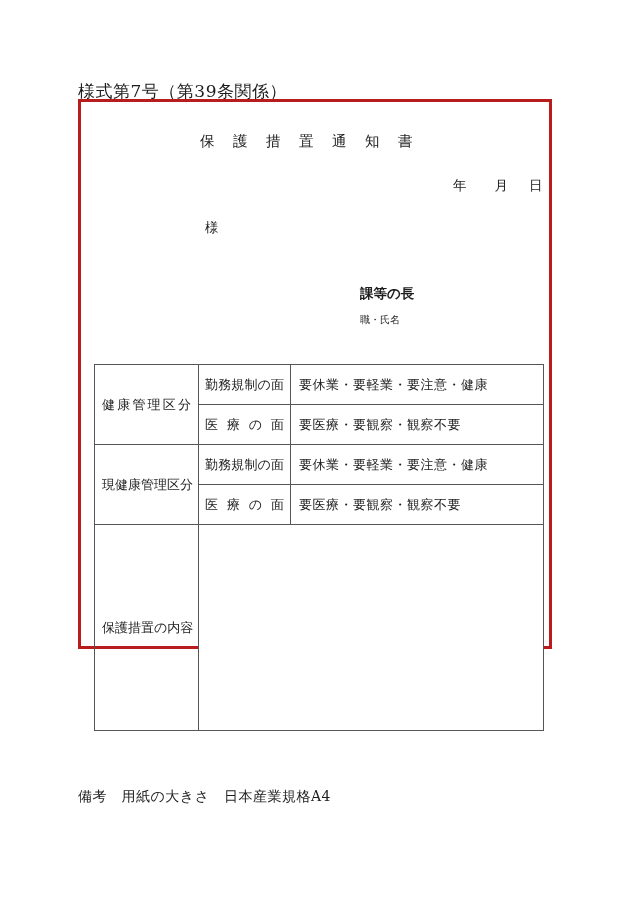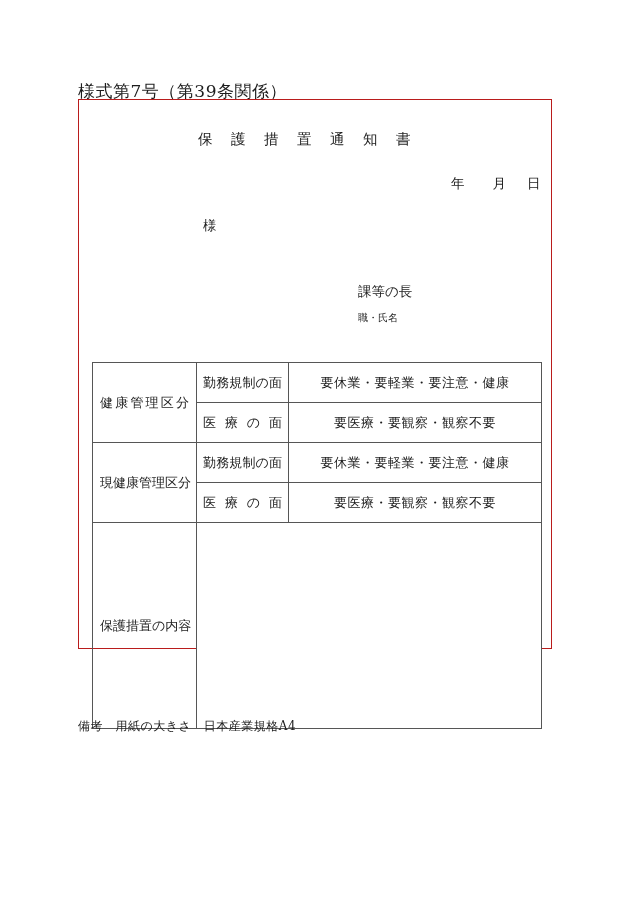--- a/index.html
+++ b/index.html
@@ -15,21 +15,21 @@
 
   .form-number {
     left: 78px; top: 80px;
     font-size: 17px;
     letter-spacing: 0.5px;
   }
 
   .outer-box {
     left: 78px; top: 99px;
     width: 474px; height: 550px;
-    border: 1px solid #b91c1c;
+    border: 3px solid #b91c1c;
     padding-left: 44px;
   }
 
   .doc-title {
     left: 119px; top: 30px;
     font-size: 14.5px;
     letter-spacing: 18.5px;
     white-space: nowrap;
   }
 
@@ -40,21 +40,21 @@
     white-space: nowrap;
   }
   .date-line .y { margin-right: 28px; }
   .date-line .m { margin-right: 21px; }
 
   .addressee {
     left: 124px; top: 117px;
     font-size: 13.5px;
   }
 
-  .sender-title { left: 279px; top: 183px; font-size: 13.5px; }
+  .sender-title { left: 279px; top: 183px; font-size: 13.5px; font-weight: bold; }
   .sender-name  { left: 279px; top: 211px; font-size: 10px; }
 
   .form-table-wrap { left: 13px; top: 262px; }
   table.form-table {
     border-collapse: collapse;
     table-layout: fixed;
     width: 449px;
   }
   table.form-table td {
     border: 1px solid #565656;
@@ -69,26 +69,26 @@
   tr.big-row { height: 206px; }
 
   .justify-chars {
     display: flex;
     justify-content: space-between;
     align-items: center;
     width: 100%;
   }
   td.group-header { padding: 0 7px; }
   td.sub-label    { padding: 0 6px; }
-  td.value-cell   { padding: 0 8px; text-align: center; letter-spacing: 0.5px; }
+  td.value-cell   { padding: 0 8px; text-align: left; letter-spacing: 0.5px; }
   td.content-cell { background: #ffffff; }
 
   .note {
-    left: 78px; top: 718px;
-    font-size: 12px;
+    left: 78px; top: 788px;
+    font-size: 14px;
     letter-spacing: 0.5px;
   }
 </style>
 </head>
 <body>
 
 <div class="abs form-number">様式第7号（第39条関係）</div>
 
 <div class="abs outer-box">
 

